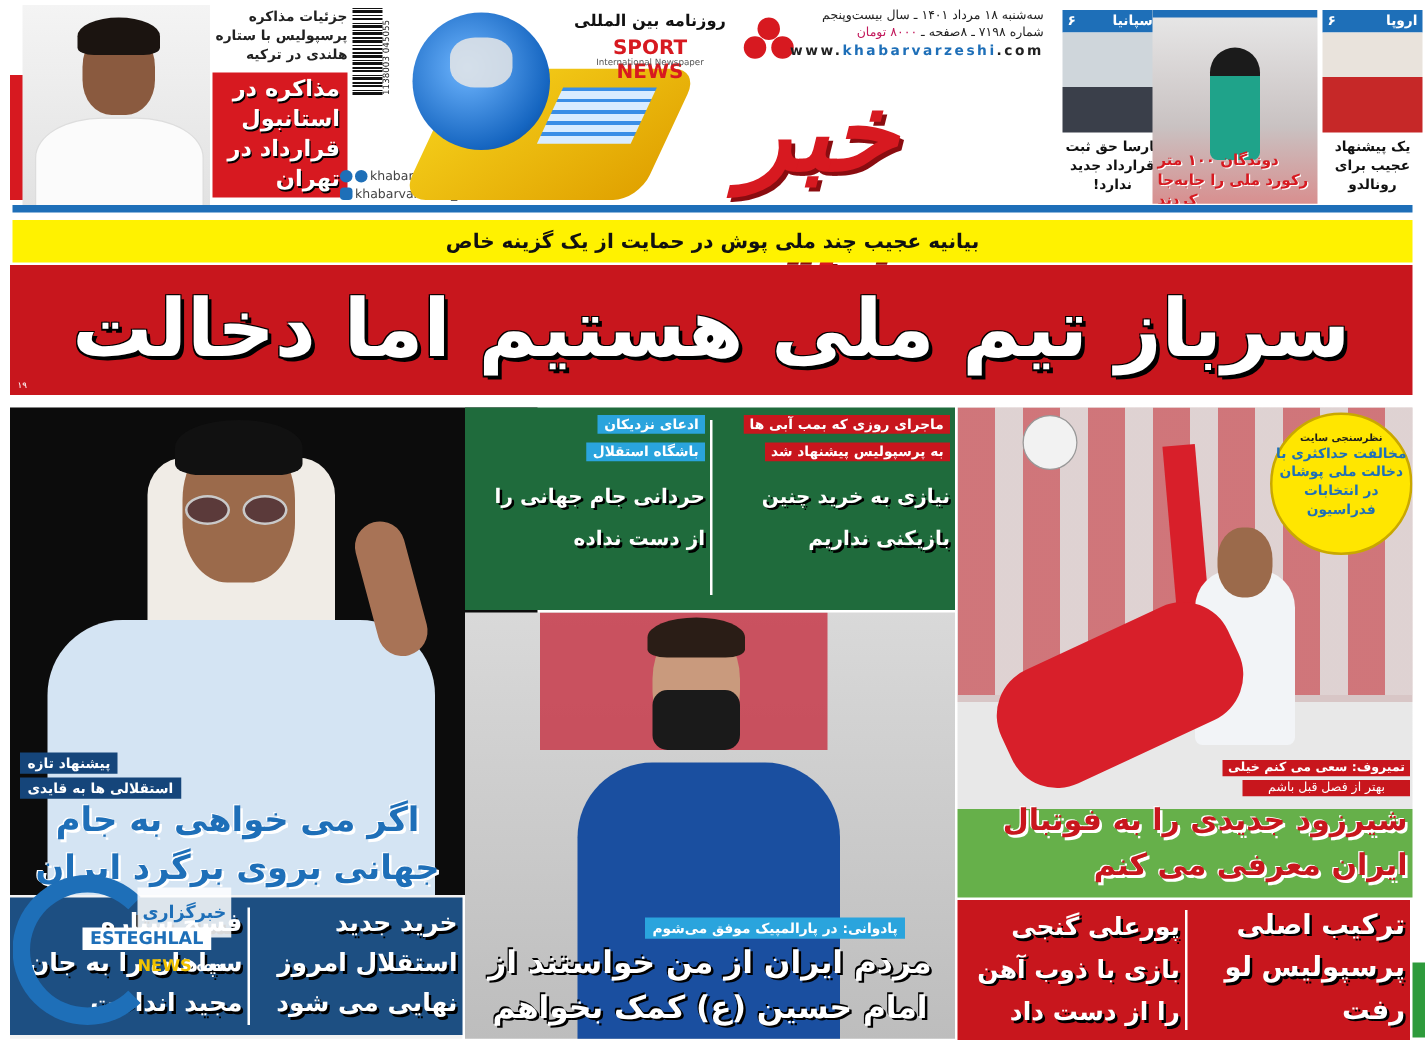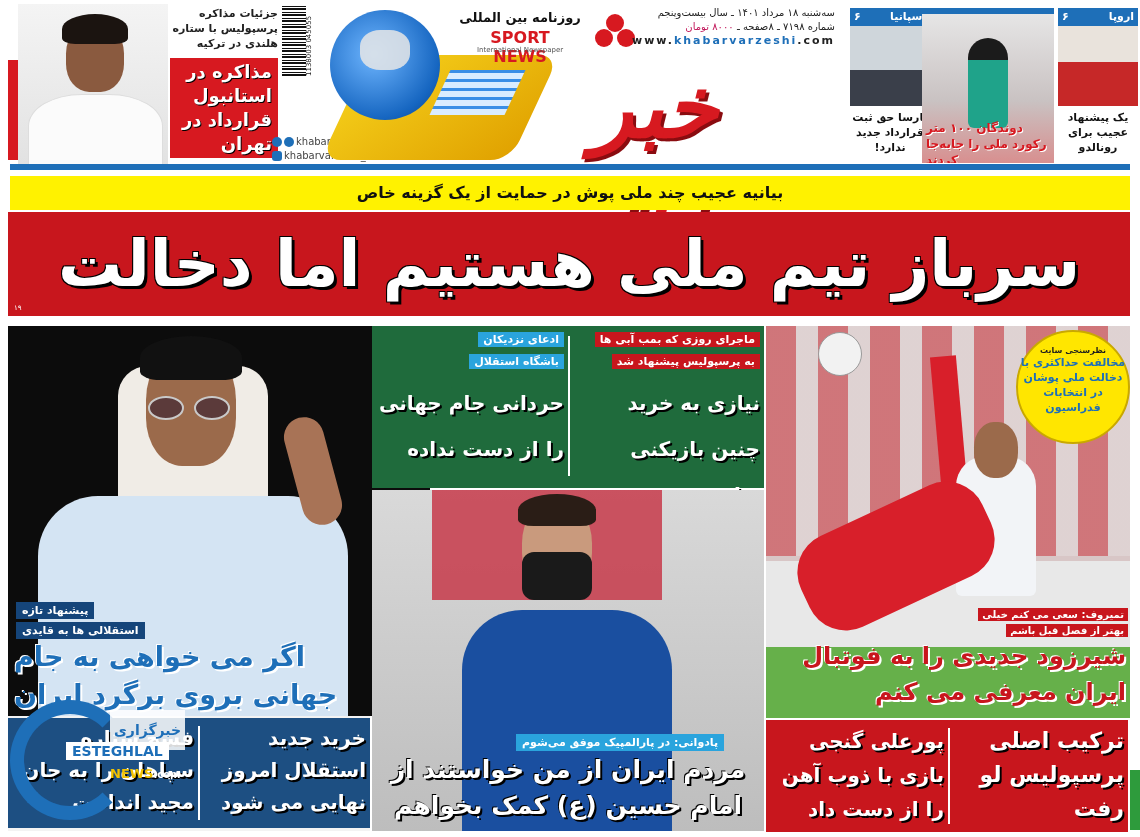--- a/index.html
+++ b/index.html
@@ -59,21 +59,21 @@
 .left-photo-big{left:0;top:0;width:422px;height:390px;background:#0c0c0c;overflow:hidden}
 .lp-chair{left:110px;top:40px;width:150px;height:280px;border-radius:30px 30px 0 0;background:#f0ece6}
 .lp-body{left:30px;top:170px;width:310px;height:230px;border-radius:60px 60px 0 0;background:#d4e4f3}
 .lp-head{left:138px;top:20px;width:90px;height:120px;border-radius:45% 45% 40% 40%;background:#9b6a4b}
 .lp-hair{left:132px;top:10px;width:102px;height:44px;border-radius:50% 50% 20% 20%;background:#111}
 .lp-glass{left:140px;top:70px;width:84px;height:24px}
 .lp-glass span{position:absolute;top:0;width:36px;height:24px;border-radius:50%;background:#5b3a3a;border:2px solid #c9c9c9}
 .lp-hand{left:285px;top:90px;width:40px;height:110px;border-radius:20px;background:#a87356;transform:rotate(-15deg)}
 .left-kick1{left:8px;top:276px;font-size:11px;font-weight:bold;color:#fff;background:#15457a;padding:2px 6px}
 .left-kick2{left:8px;top:296px;font-size:11px;font-weight:bold;color:#fff;background:#15457a;padding:2px 6px}
-.left-head-big{left:6px;top:312px;width:352px;font-size:27px;font-weight:bold;color:#1e6fb8;text-align:left;line-height:38px;text-shadow:2px 2px 0 #fff,-1px -1px 0 #fff}
+.left-head-big{left:6px;top:312px;width:352px;font-size:27px;font-weight:bold;color:#1e6fb8;text-align:center;line-height:38px;text-shadow:2px 2px 0 #fff,-1px -1px 0 #fff}
 .left-blue{left:0;top:392px;width:362px;height:110px;background:#1d4f82}
 .lb-divider{left:190px;top:8px;width:2px;height:94px;background:#fff}
 .lb-right{left:194px;top:4px;width:164px;font-size:20px;font-weight:bold;color:#fff;text-align:right;line-height:32px;text-shadow:2px 2px 0 #000}
 .lb-left{left:4px;top:4px;width:182px;font-size:20px;font-weight:bold;color:#fff;text-align:right;line-height:32px;text-shadow:2px 2px 0 #000}
 .watermark{left:0;top:690px;width:205px;height:140px}
 .wm-ring{left:10px;top:10px;width:120px;height:120px;border-radius:50%;border:14px solid #1e6fb8;border-right-color:transparent}
 .wm-label{left:66px;top:52px;background:#fff;color:#1e6fb8;font-size:14px;font-weight:bold;padding:1px 6px}
 .wm-fa{left:110px;top:20px;color:#1e6fb8;font-size:14px;font-weight:bold;background:rgba(255,255,255,.85);padding:12px 4px}
 .wm-news{left:110px;top:76px;font-size:13px;font-weight:bold;color:#f2c200}
 .wm-news span{color:#fff;font-size:10px}
@@ -81,42 +81,42 @@
 .mid-green{left:372px;top:326px;width:392px;height:162px;background:#1f6b3c}
 .mg-divider{left:196px;top:10px;width:2px;height:140px;background:#fff}
 .mg-tag{position:absolute;font-size:11px;font-weight:bold;color:#fff;padding:1px 5px;right:0}
 .mg-right{left:202px;top:6px;width:186px}
 .mg-left{left:6px;top:6px;width:186px}
 .mg-tags{position:relative;height:44px}
 .mg-tags .a{top:0}
 .mg-tags .b{top:22px}
 .mg-right .mg-tag{background:#c8161d}
 .mg-left .mg-tag{background:#2aa4dd}
-.mg-head{font-size:20px;font-weight:bold;color:#fff;text-align:right;line-height:46px;text-shadow:2px 2px 0 #000;margin-top:4px}
+.mg-head{font-size:16px;font-weight:bold;color:#fff;text-align:right;line-height:34px;text-shadow:2px 2px 0 #000;margin-top:4px}
 .mid-photo{left:372px;top:490px;width:392px;height:341px;background:linear-gradient(180deg,#d9d9d9,#bdbdbd);overflow:hidden}
 .mp-red{left:60px;top:0;width:230px;height:110px;background:#c73a4a;opacity:.85}
 .mp-body{left:90px;top:120px;width:210px;height:230px;border-radius:60px 60px 0 0;background:#1a4fa0}
 .mp-head{left:150px;top:10px;width:70px;height:96px;border-radius:45%;background:#c99a7d}
 .mp-hair{left:146px;top:4px;width:78px;height:32px;border-radius:50% 50% 20% 20%;background:#2a1d16}
 .mp-mask{left:150px;top:62px;width:70px;height:48px;border-radius:12px;background:#1a1a1a}
 .mid-tag{left:144px;top:244px;font-size:11px;font-weight:bold;color:#fff;background:#2aa4dd;padding:2px 6px}
 .mid-head{left:0;top:262px;width:392px;font-size:25px;font-weight:bold;color:#fff;text-align:center;line-height:36px;text-shadow:2px 2px 0 #000,-1px -1px 0 #000}
 
 .right-photo{left:766px;top:326px;width:364px;height:392px;background:linear-gradient(180deg,#d8c6c6 0 60%,#e8e8e8 60% 82%,#66b04a 82%);overflow:hidden}
 .rp-crowd{left:0;top:0;width:364px;height:230px;background:repeating-linear-gradient(90deg,#c9343c 0 30px,#e4dcdc 30px 52px);opacity:.55}
 .rp-ball{left:52px;top:6px;width:44px;height:44px;border-radius:50%;background:#f2f2f2;border:1px solid #999}
 .rp-player{left:30px;top:180px;width:200px;height:100px;border-radius:40px;background:#d81f2a;transform:rotate(-25deg)}
 .rp-leg{left:170px;top:30px;width:26px;height:140px;background:#d81f2a;transform:rotate(-5deg)}
 .rp-defender{left:190px;top:130px;width:80px;height:140px;border-radius:30px 30px 6px 6px;background:#f2f4f7}
 .rp-dhead{left:208px;top:96px;width:44px;height:56px;border-radius:45%;background:#9b6a4b}
 .badge{left:250px;top:4px;width:114px;height:114px;border-radius:50%;background:#ffe600;border:2px solid #c9a800;text-align:center;padding-top:14px}
 .badge .small{font-size:8px;color:#1d1d1d;font-weight:bold}
 .badge .big{font-size:11px;color:#1e6fb8;font-weight:bold;line-height:15px}
 .rp-tag1{right:2px;top:282px;font-size:10px;font-weight:bold;color:#fff;background:#c8161d;padding:1px 4px}
-.rp-tag2{right:2px;top:298px;font-size:10px;font-weight:bold;color:#fff;background:#c8161d;padding:1px 4px}
+.rp-tag2{right:2px;top:298px;font-size:10px;font-weight:normal;color:#fff;background:#c8161d;padding:1px 20px}
 .rp-head{right:0;top:312px;width:364px;font-size:24px;font-weight:bold;color:#c8161d;text-align:right;line-height:36px;padding-right:4px;text-shadow:2px 2px 0 #fff,-1px -1px 0 #fff}
 .right-red{left:766px;top:720px;width:362px;height:112px;background:#c8161d}
 .rr-divider{left:182px;top:8px;width:2px;height:96px;background:#fff}
 .rr-right{left:186px;top:4px;width:172px;font-size:22px;font-weight:bold;color:#fff;text-align:right;line-height:34px;text-shadow:2px 2px 0 #000}
 .rr-left{left:4px;top:4px;width:174px;font-size:20px;font-weight:bold;color:#fff;text-align:right;line-height:34px;text-shadow:2px 2px 0 #000}
 .green-edge{left:1130px;top:770px;width:10px;height:60px;background:#2e9b3c}
 </style>
 </head>
 <body>
 

